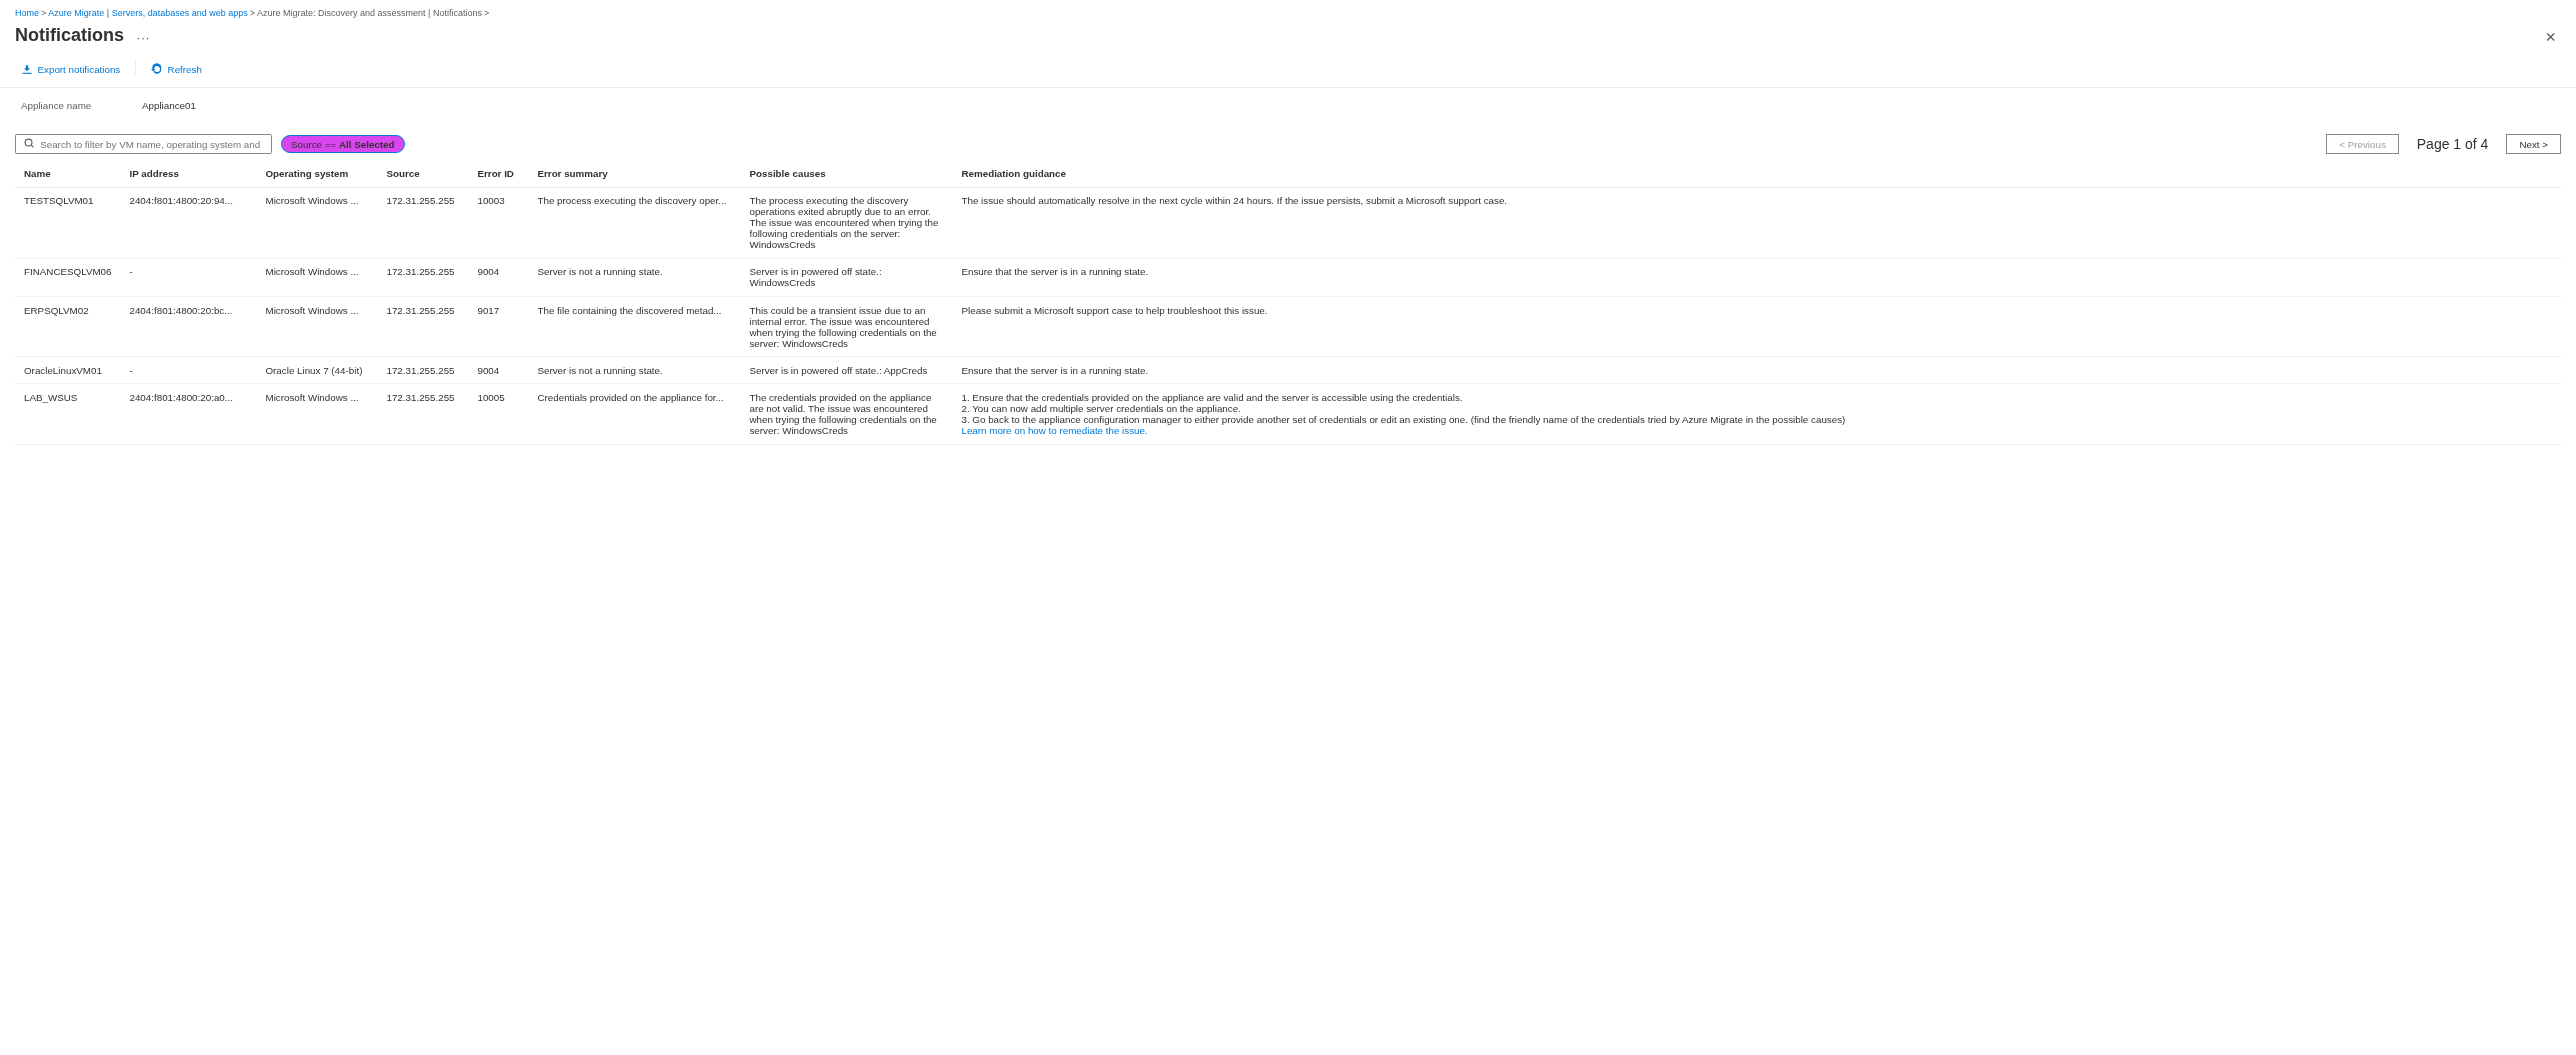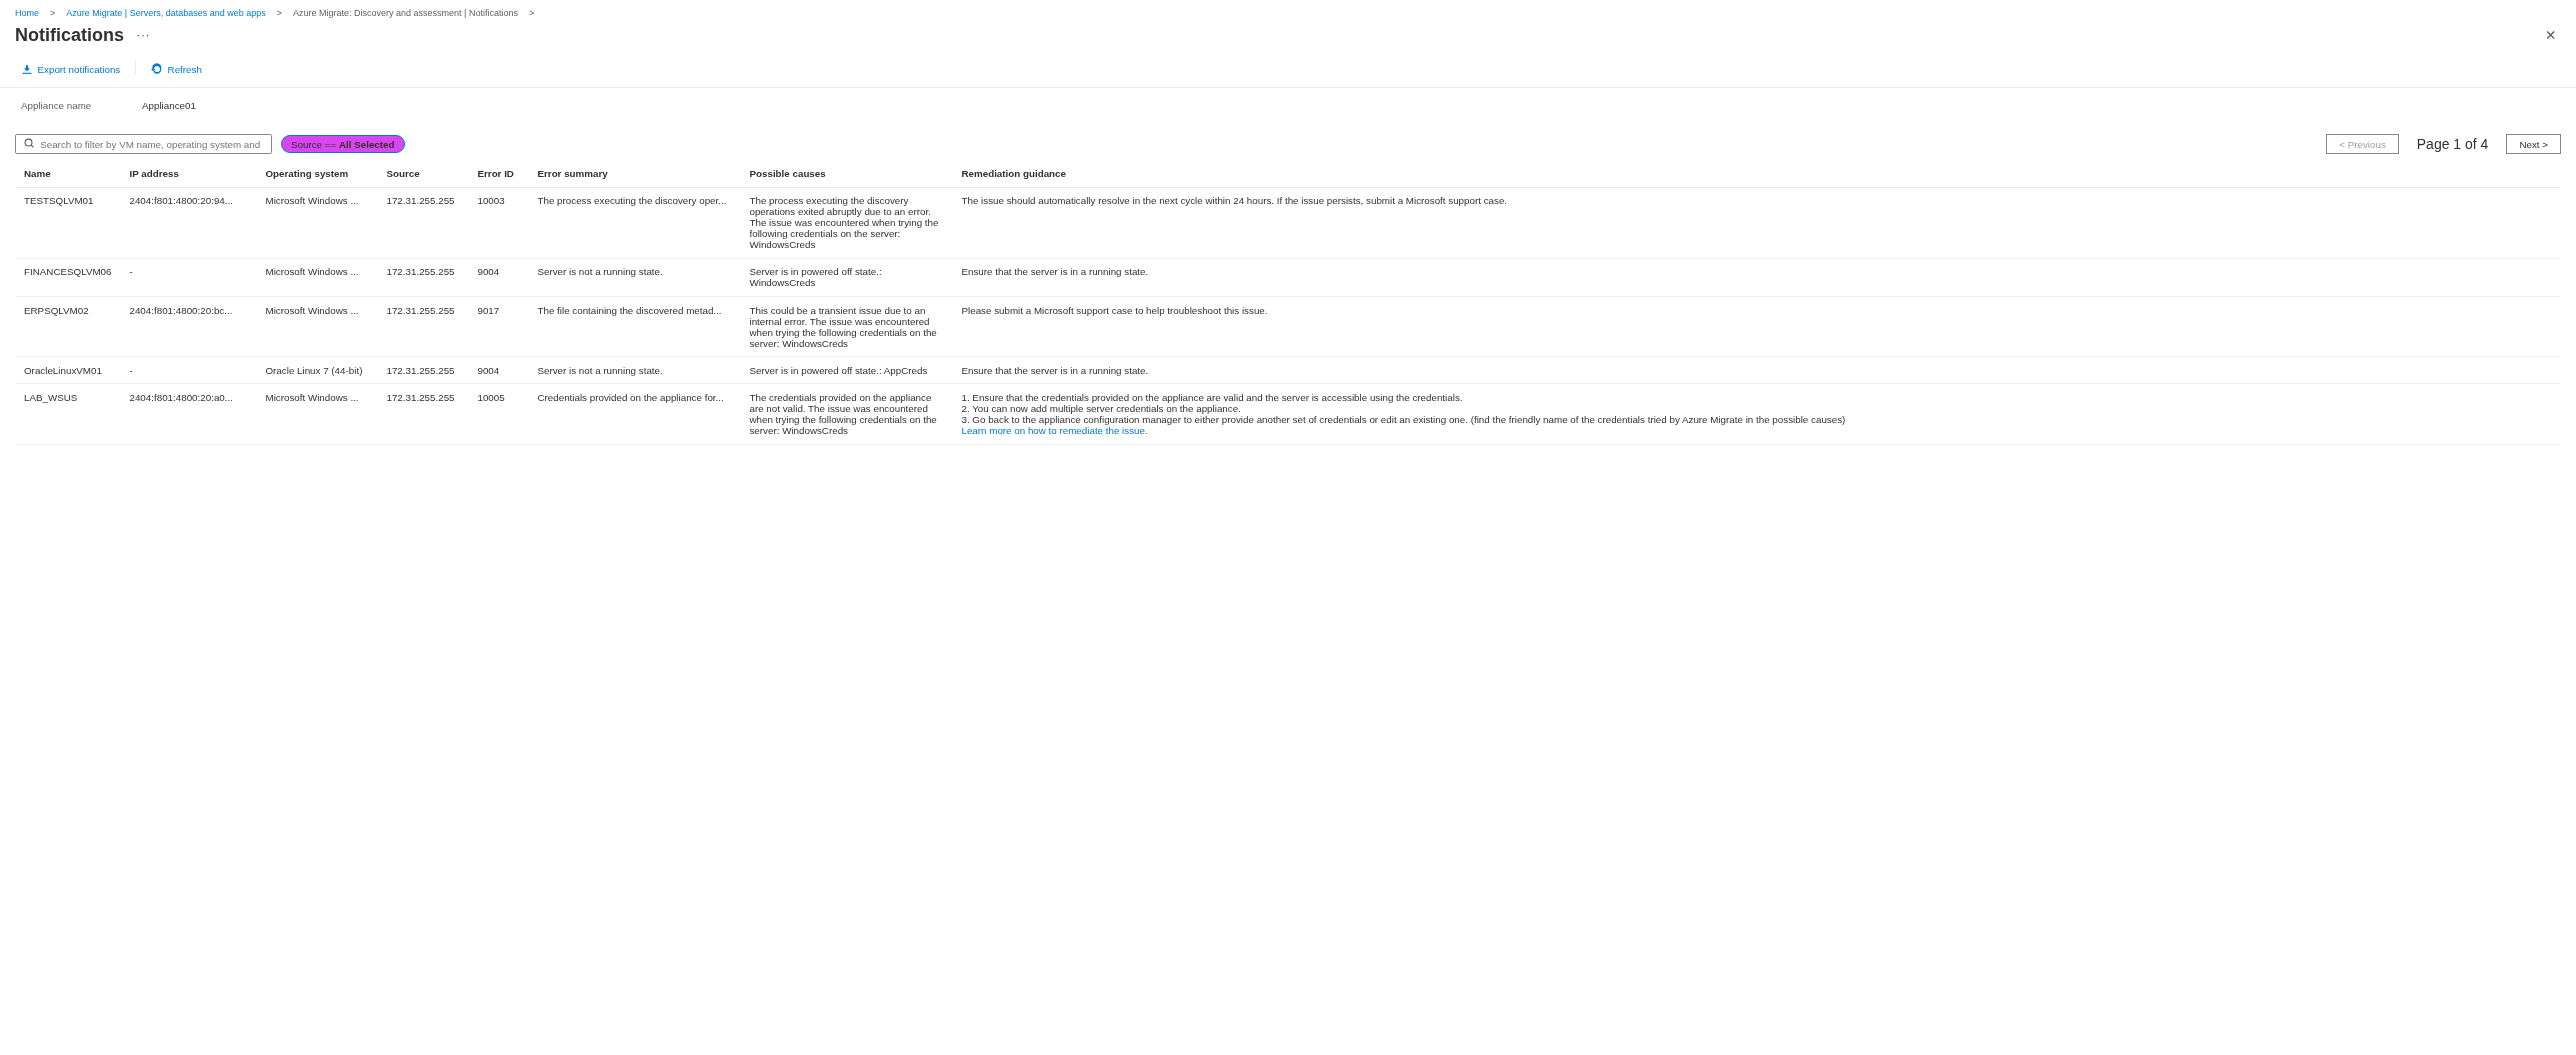--- a/index.html
+++ b/index.html
@@ -5,38 +5,38 @@
     * { box-sizing: border-box; margin: 0; padding: 0; }
     body {
       font-family: 'Segoe UI', Arial, sans-serif;
       font-size: 9.8px;
       color: #323130;
       background: #fff;
     }
     .breadcrumb {
       display: flex;
       align-items: flex-end;
-      gap: 11px;
+      gap: 2px;
       padding: 7.6px 15px 4.5px 15px;
       font-size: 9px;
       color: #0078d4;
     }
     .breadcrumb span.sep {
       color: #605e5c;
       font-size: 9px;
     }
     .breadcrumb a {
       color: #0078d4;
       text-decoration: none;
       cursor: pointer;
     }
     .breadcrumb .current { color: #605e5c; }
     .page-header {
       display: flex;
-      align-items: flex-start;
+      align-items: flex-end;
       padding: 3px 15px 7.6px 15px;
       gap: 7.6px;
     }
     .page-title {
       font-size: 18px;
       font-weight: 600;
       color: #323130;
     }
     .more-btn {
       background: none;

